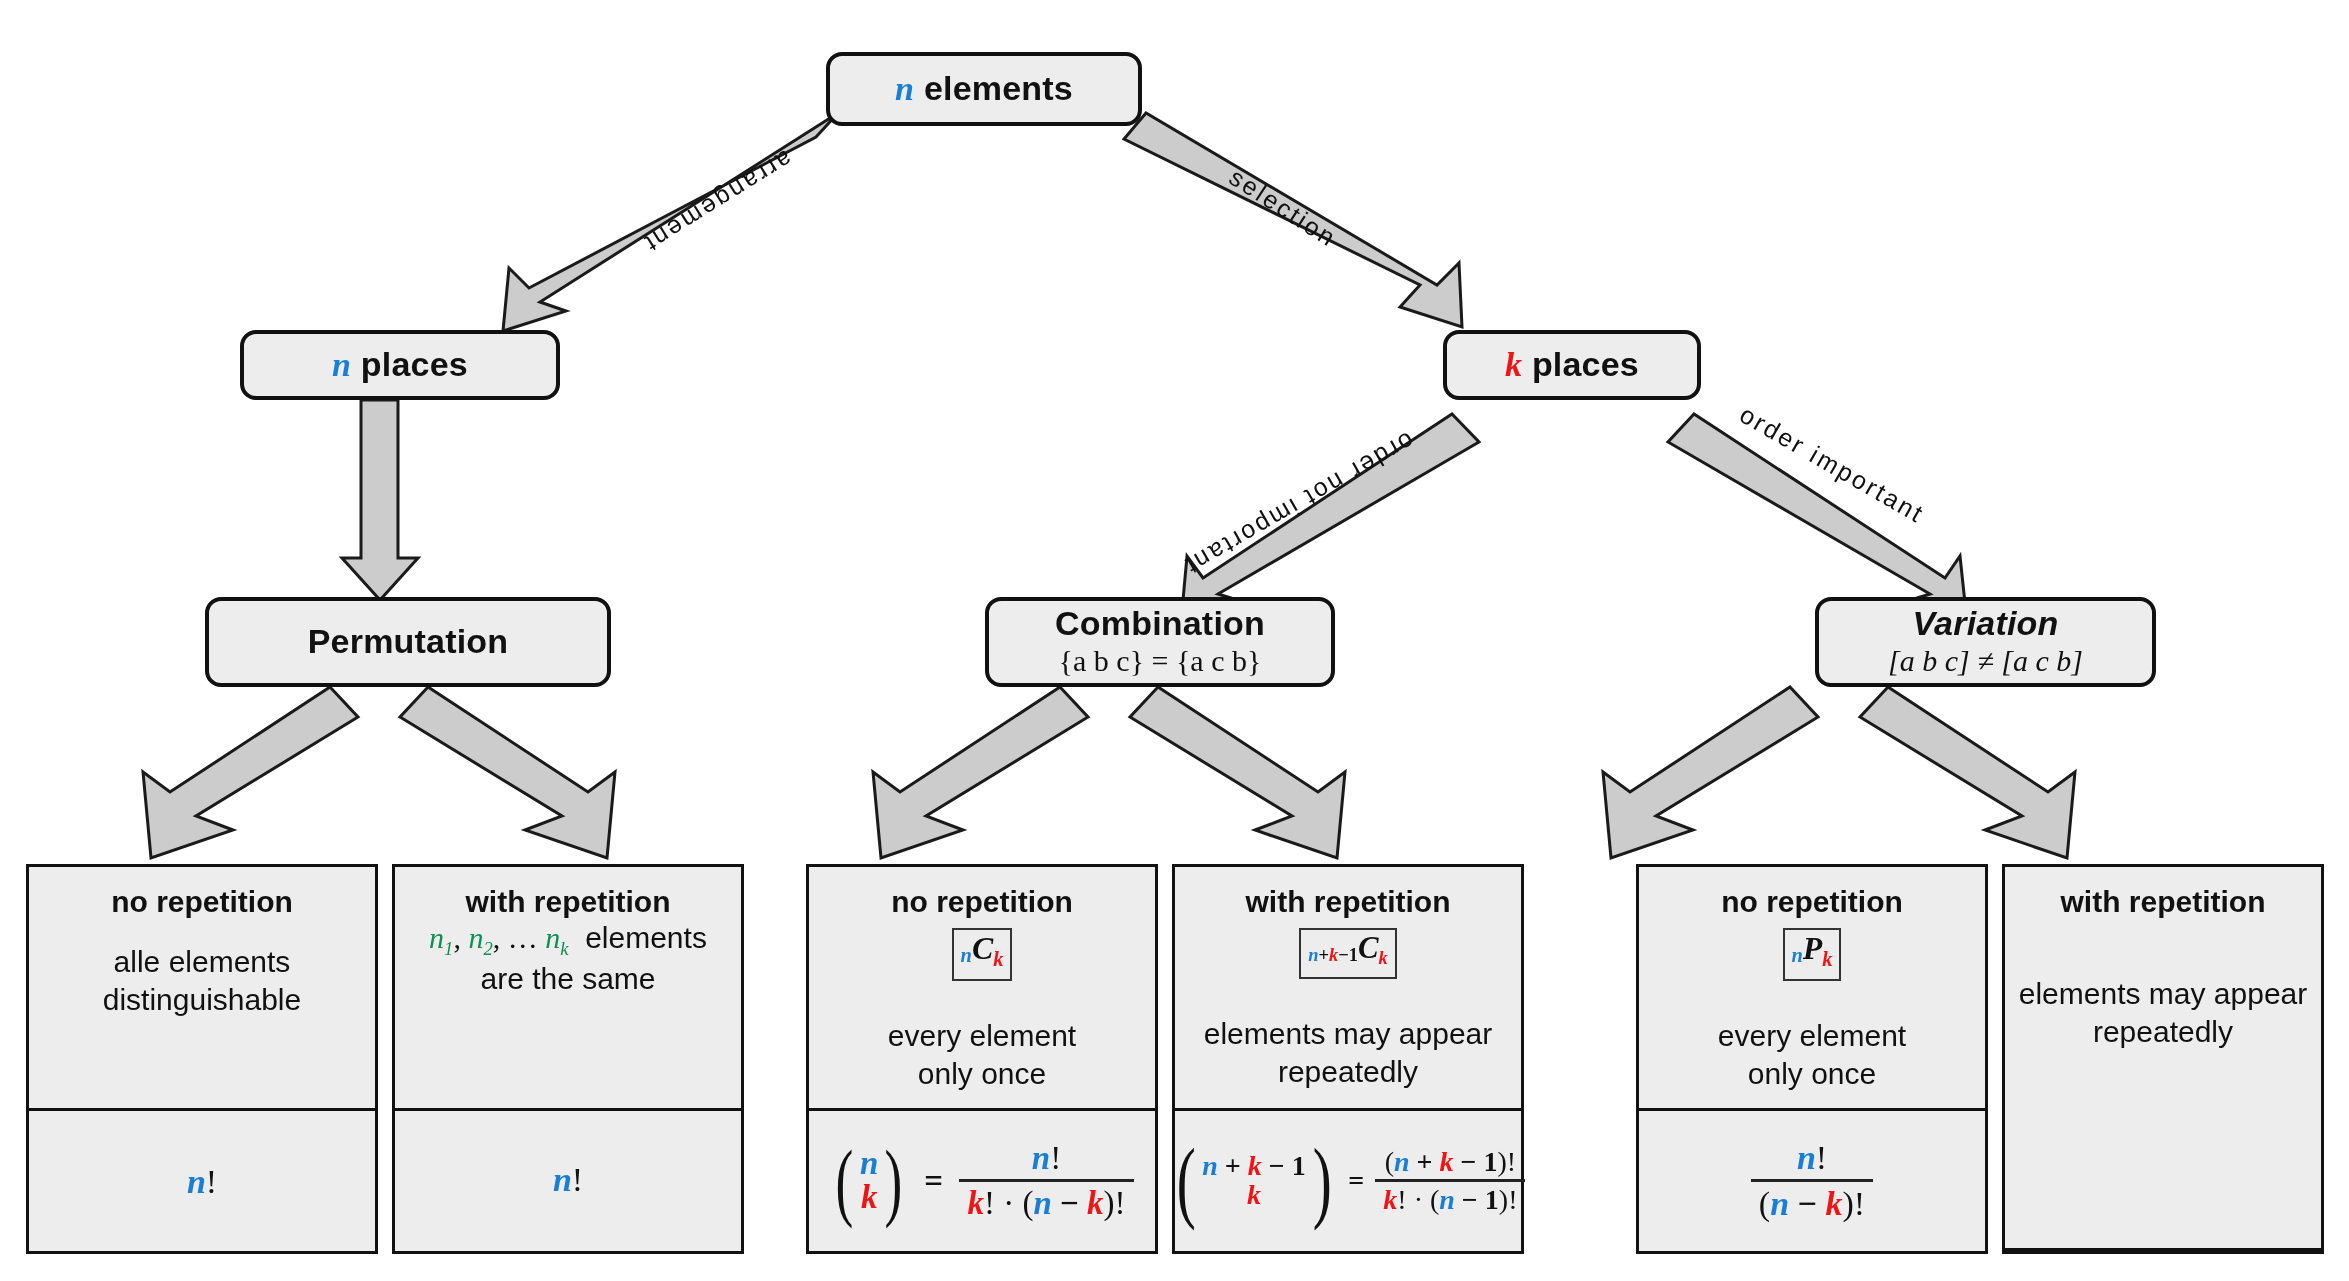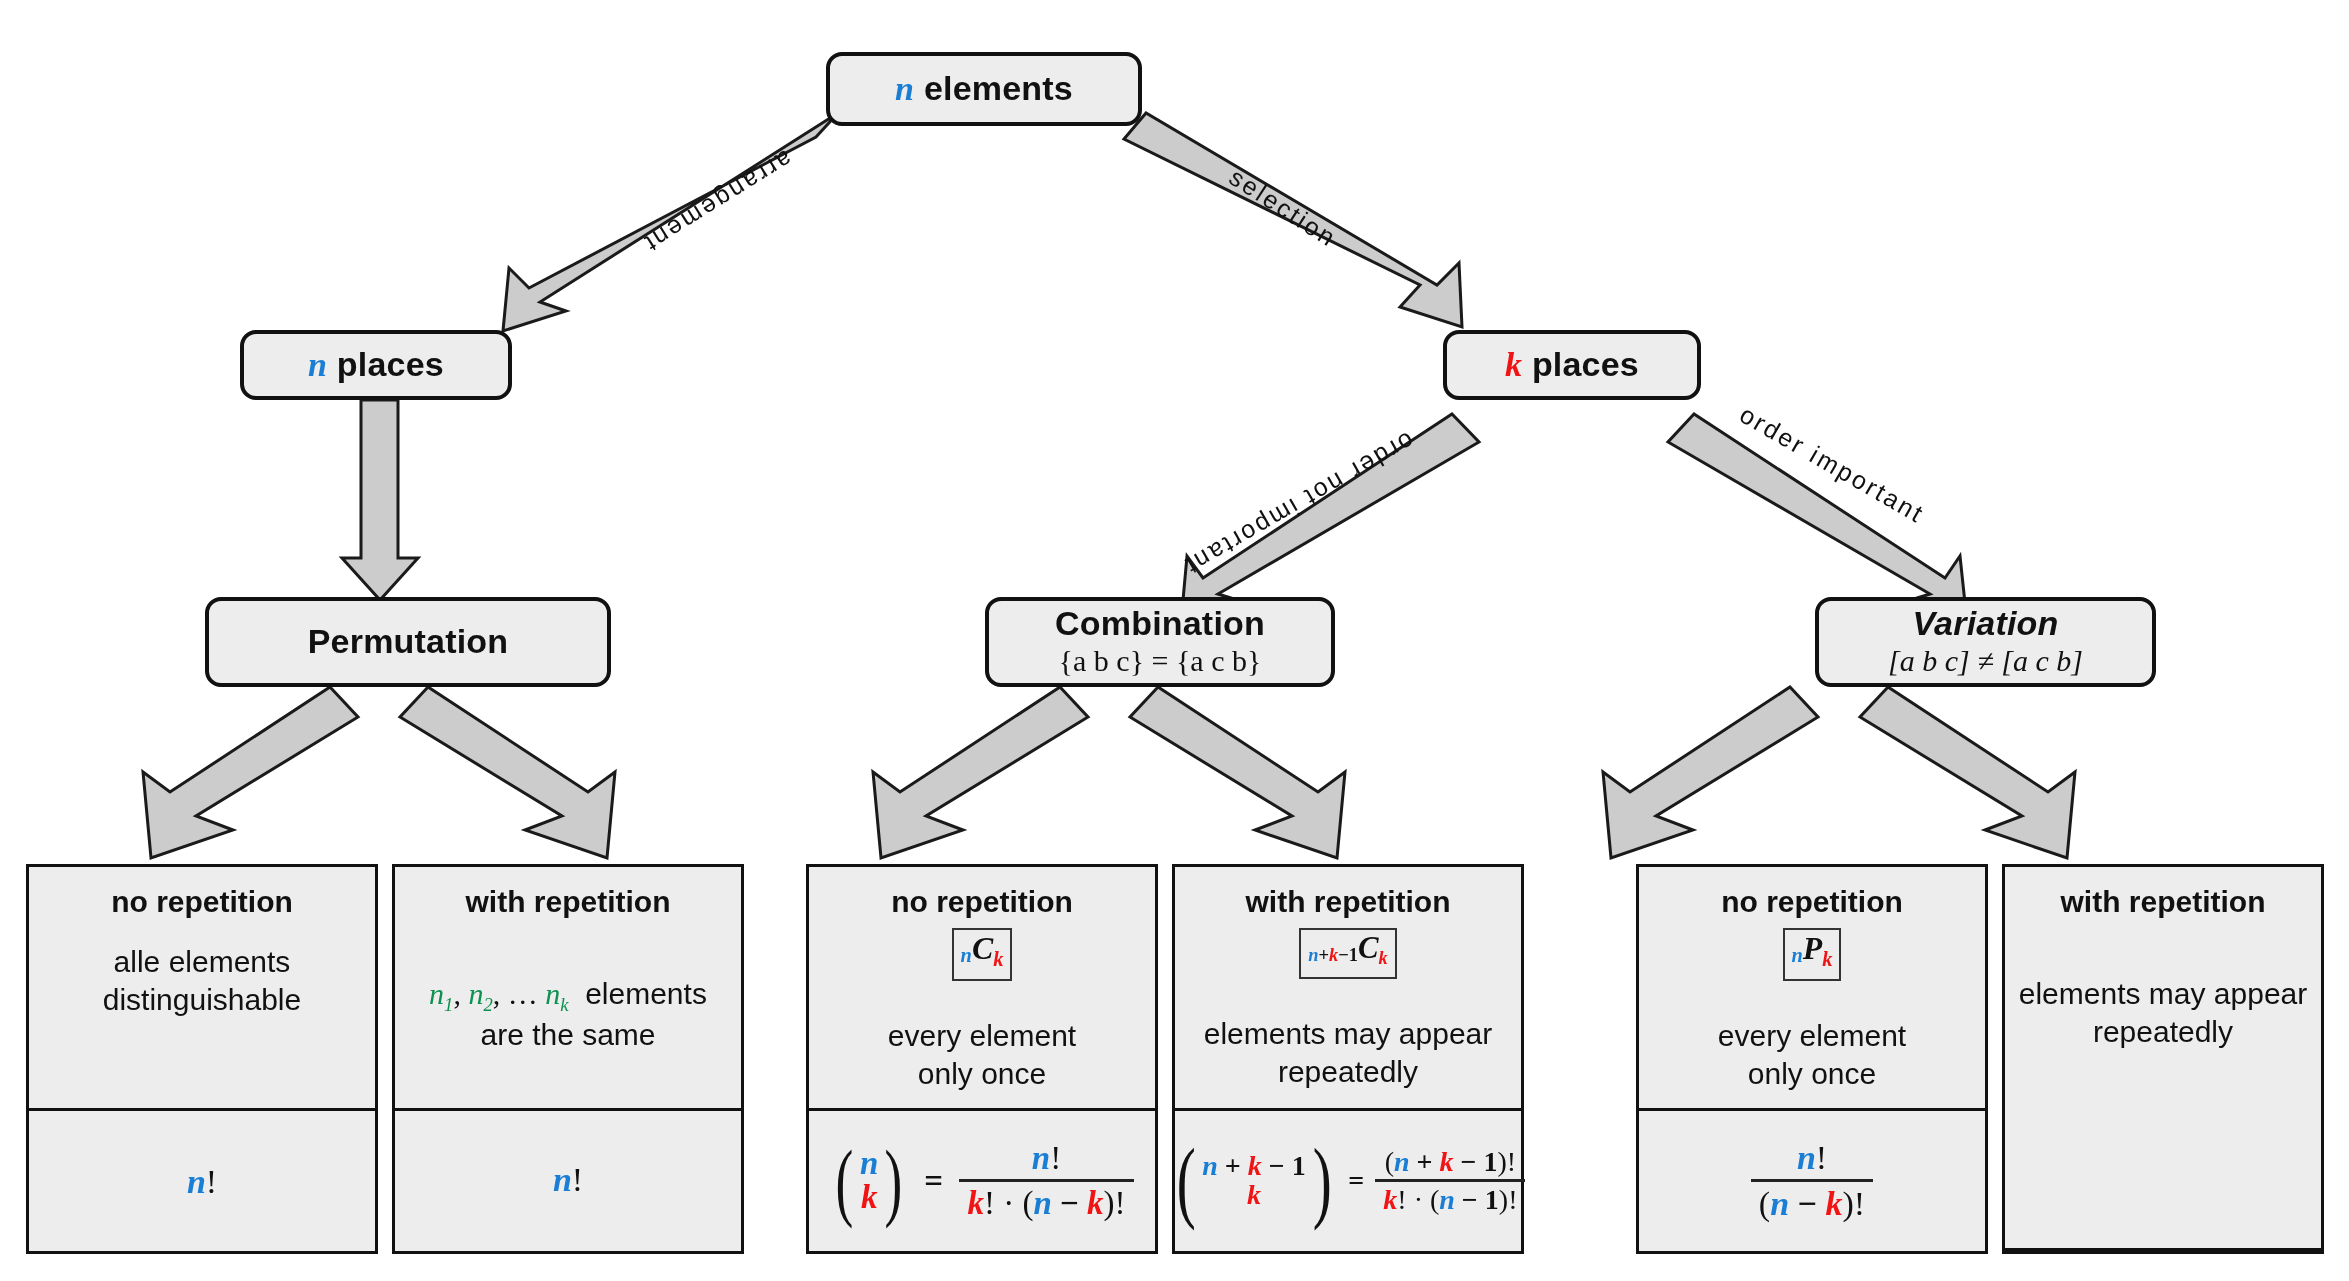--- a/index.html
+++ b/index.html
@@ -127,21 +127,21 @@
     </g>
   </svg>
 
   <div class="node" style="left:826px;top:52px;width:316px;height:74px;">
     <div class="title">
       <span class="m blue">n</span>
       <span>elements</span>
     </div>
   </div>
 
-  <div class="node" style="left:240px;top:330px;width:272px;height:70px;">
+  <div class="node" style="left:240px;top:330px;width:320px;height:70px;">
     <div class="title">
       <span class="m blue">n</span>
       <span>places</span>
     </div>
   </div>
 
   <div class="node" style="left:1443px;top:330px;width:258px;height:70px;">
     <div class="title">
       <span class="m red">k</span>
       <span>places</span>
@@ -178,21 +178,21 @@
     <div class="cell-bot">
       <div class="formula">
         <span><span class="m blue">n</span><span class="op blk">!</span></span>
       </div>
     </div>
   </div>
 
   <div class="leaf" style="left:392px;top:864px;width:352px;height:390px;">
     <div class="cell-mid" style="flex-direction:column;justify-content:flex-start;padding-top:18px;">
       <div class="hd">with repetition</div>
-      <div class="desc" style="margin-top:56px;">
+      <div class="desc" style="">
         <div>
           <span class="mi green">n<sub class="sm">1</sub></span><span class="op">,&nbsp;</span><span class="mi green">n<sub class="sm">2</sub></span><span class="op">,&nbsp;…&nbsp;</span><span class="mi green">n<sub class="sm">k</sub></span>
           <span>&nbsp;elements</span>
         </div>
         <div>are the same</div>
       </div>
     </div>
     <div class="cell-bot">
       <div class="formula">
         <span class="frac">

